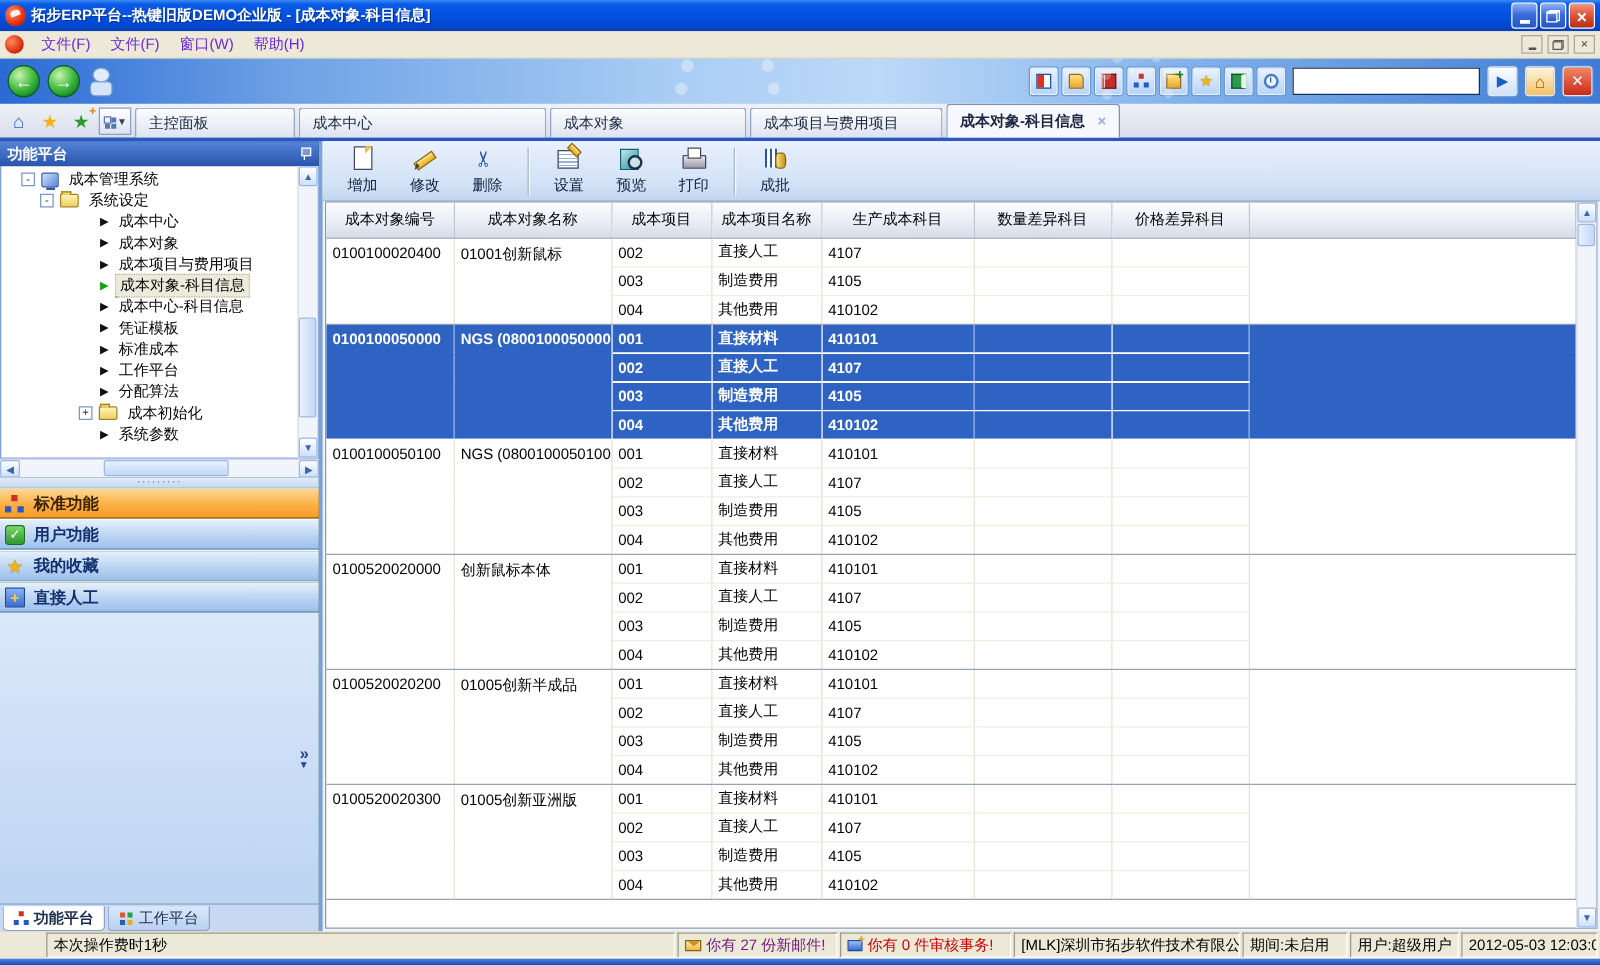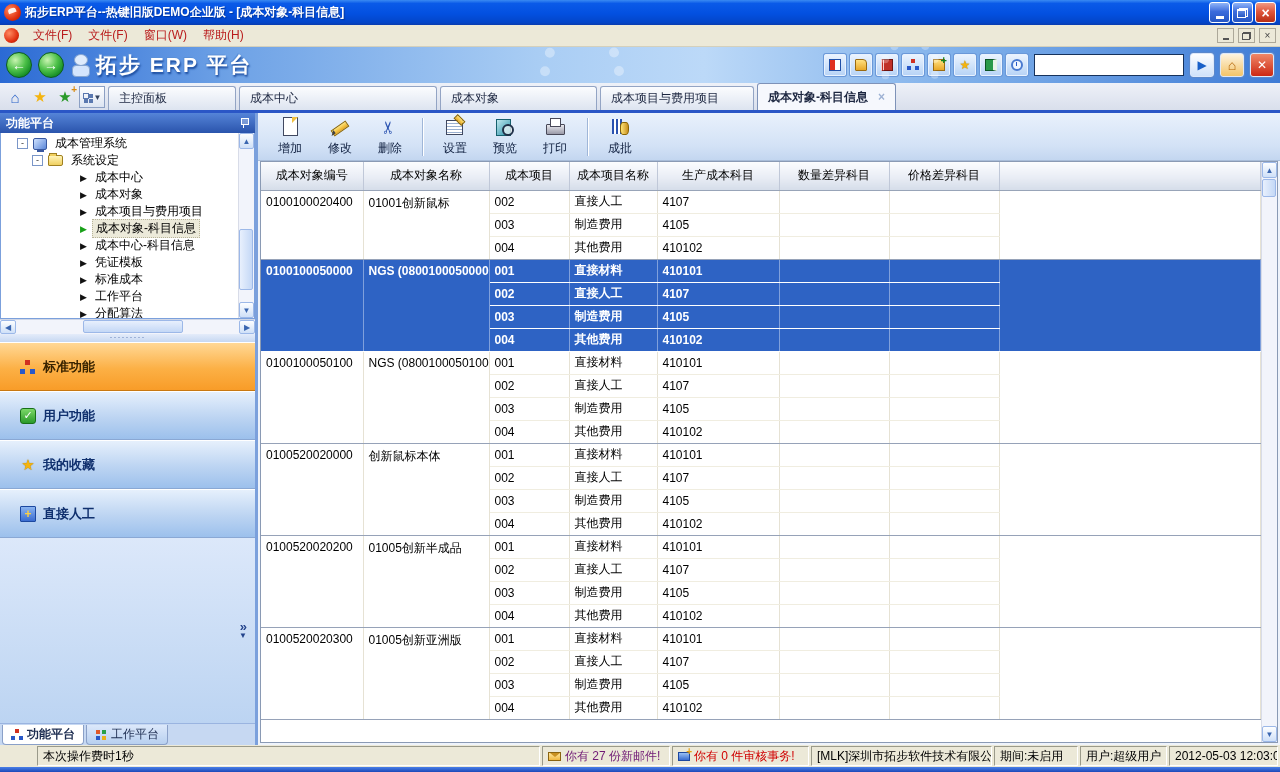--- a/index.html
+++ b/index.html
@@ -18,21 +18,21 @@
   .tb-btn.close { background:linear-gradient(180deg,#f09a84,#e0573c 45%,#b82e14); }
   .g-min { width:8px; height:3px; background:#fff; margin-top:9px; }
   .g-restore { position:relative; width:11px; height:10px; }
   .g-restore::before { content:""; position:absolute; right:0; top:0; width:7px; height:6px; border:1px solid #fff; border-top-width:2px;}
   .g-restore::after { content:""; position:absolute; left:0; bottom:0; width:7px; height:6px; border:1px solid #fff; border-top-width:2px; background:linear-gradient(180deg,#5c86e0,#2456c4);}
   .g-close { font-size:14px; line-height:14px; }
 
   
   .menubar { height:22px; background:#ece9d8; border-bottom:1px solid #d4d0bc; display:flex; align-items:center; padding:0 4px; gap:2px;}
   .menu-applogo { width:15px; height:15px; border-radius:50%; background:radial-gradient(circle at 35% 35%,#ff8a60,#e03010 60%,#9c1400); margin-right:4px;}
-  .menu-item { font-size:12px; color:#b91c1c; padding:2px 8px; }
+  .menu-item { font-size:12px; color:#6d28d9; padding:2px 8px; }
   .menubar .spacer { flex:1; }
   .flatbtn { width:17px; height:15px; border:1px solid #aca899; background:#ece9d8; color:#444; display:flex; align-items:center; justify-content:center; margin-left:2px; font-size:10px;}
   .fg-min{width:6px;height:2px;background:#555;margin-top:7px;}
   .fg-res{position:relative;width:9px;height:8px;}
   .fg-res::before{content:"";position:absolute;right:0;top:0;width:6px;height:5px;border:1px solid #555;}
   .fg-res::after{content:"";position:absolute;left:0;bottom:0;width:6px;height:5px;border:1px solid #555;background:#ece9d8;}
 
   
   .banner { height:36px; position:relative; display:flex; align-items:center; gap:6px; padding:0 6px;
     background:linear-gradient(90deg,#2b6ad4 0%,#6ea2e6 18%,#a9cdf4 42%,#bcd9f8 55%,#7fb0ea 75%,#3f7cd6 100%); overflow:hidden;}
@@ -114,21 +114,21 @@
   .sbtn { height:16px; border:1px solid #9cb8e8; border-radius:2px; background:linear-gradient(180deg,#fdfeff,#cfe0f8); color:#3a66b0; font-size:8px;
     display:flex; align-items:center; justify-content:center; flex:none;}
   .vtrack { flex:1; position:relative; }
   .vthumb { position:absolute; left:0; width:14px; border:1px solid #9cb8e8; border-radius:2px; background:linear-gradient(90deg,#e8f0fd,#c4d8f6); }
   .hscroll { height:15px; flex:none; background:#f2f4fb; border-top:1px solid #cfd6e6; display:flex; }
   .hbtn { width:16px; height:100%; border:1px solid #9cb8e8; border-radius:2px; background:linear-gradient(180deg,#fdfeff,#cfe0f8); color:#3a66b0; font-size:8px; display:flex; align-items:center; justify-content:center;}
   .htrack { flex:1; position:relative;}
   .hthumb { position:absolute; top:0; height:13px; left:30%; width:45%; border:1px solid #9cb8e8; border-radius:2px; background:linear-gradient(180deg,#e8f0fd,#c4d8f6);}
   .splitter { height:8px; background:linear-gradient(180deg,#e4ecfa,#c6d8f2); text-align:center; font-size:9px; line-height:6px; color:#5a78b0; letter-spacing:1px;}
   .groups { flex:none; }
-  .group-btn { height:49px; display:flex; align-items:center; gap:7px; padding:0 20px; font-size:13px; font-weight:bold; color:#10306e;
+  .group-btn { height:25px; display:flex; align-items:center; gap:7px; padding:0 4px; font-size:13px; font-weight:bold; color:#10306e;
     background:linear-gradient(180deg,#e6f0fc 0%,#bcd4f2 55%,#9cc0ec 100%); border-top:1px solid #fff; border-bottom:1px solid #8aa8d4;}
   .group-btn.active { background:linear-gradient(180deg,#ffd896 0%,#fcb045 55%,#f89c28 100%); border-bottom:1px solid #c87810; color:#3a2400;}
   .g-ico { width:16px; height:16px; flex:none; display:flex; align-items:center; justify-content:center; position:relative;}
   .gi-org::before{content:"";position:absolute;left:5px;top:1px;width:5px;height:5px;background:#d03020;}
   .gi-org::after{content:"";position:absolute;left:0;bottom:1px;width:5px;height:5px;background:#2858c8;box-shadow:10px 0 0 #2858c8;}
   .gi-check{background:linear-gradient(180deg,#7cd868,#2a9a2a);border:1px solid #187018;border-radius:3px;color:#fff;font-size:11px;font-weight:bold;}
   .gi-star{color:#f4b410;font-size:15px;text-shadow:0 0 1px #8a6400;}
   .gi-report{background:linear-gradient(180deg,#8ab4f0,#3a6cd0);border:1px solid #1c48a0;border-radius:1px;color:#ffd040;font-size:12px;font-weight:bold;line-height:10px;}
   .chevron-area { flex:1; background:linear-gradient(180deg,#dce8fa,#bcd4f2); display:flex; flex-direction:column; align-items:flex-end; justify-content:center; padding:0 8px; color:#24448c; font-weight:bold;}
   .chevron-area .c1{font-size:13px;line-height:11px;} .chevron-area .c2{font-size:8px;line-height:8px;}
@@ -223,21 +223,20 @@
     <div class="flatbtn">
         <span class="fg-res"></span>
       </div>
     <div class="flatbtn">×</div>
   </div>
 
   <div class="banner">
     <div class="nav-circle">←</div>
     <div class="nav-circle">→</div>
     <div class="assistant"></div>
-    <div class="banner-logo">拓步 ERP 平台</div>
     <div class="bspacer"></div>
     <div id="banner-icons" style="display:flex;gap:4px;">
         <div class="bn-ico ic-modules">
           <span class="glyph-sq"></span>
         </div>
         <div class="bn-ico ic-homefolder">
           <span class="glyph-sq"></span>
         </div>
         <div class="bn-ico ic-notebook">
           <span class="glyph-sq"></span>

